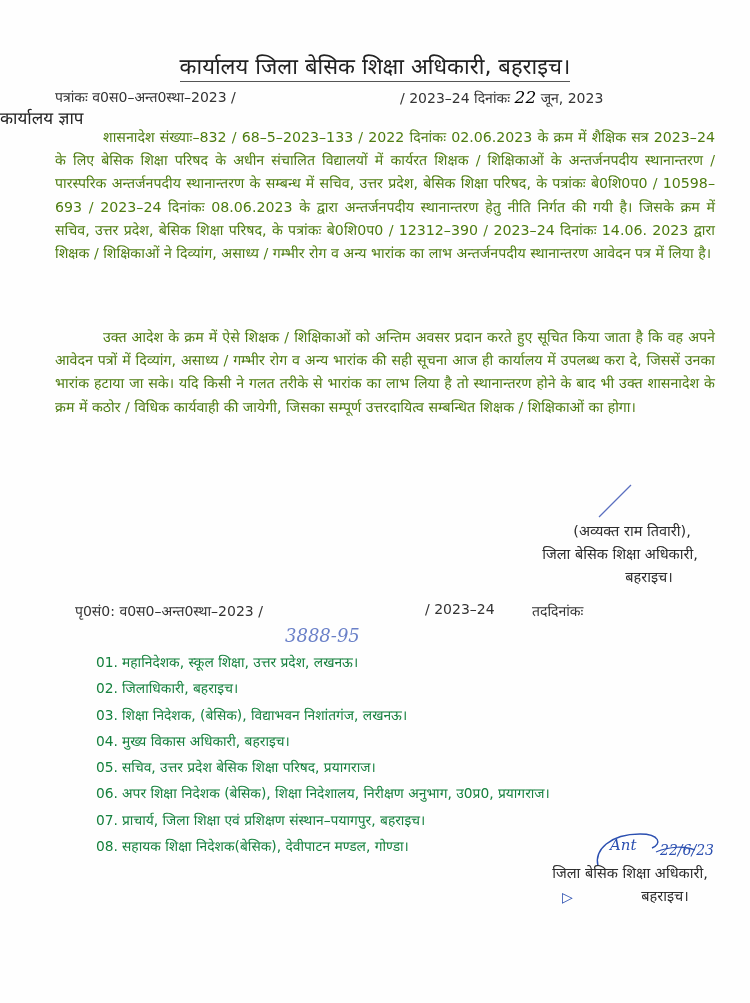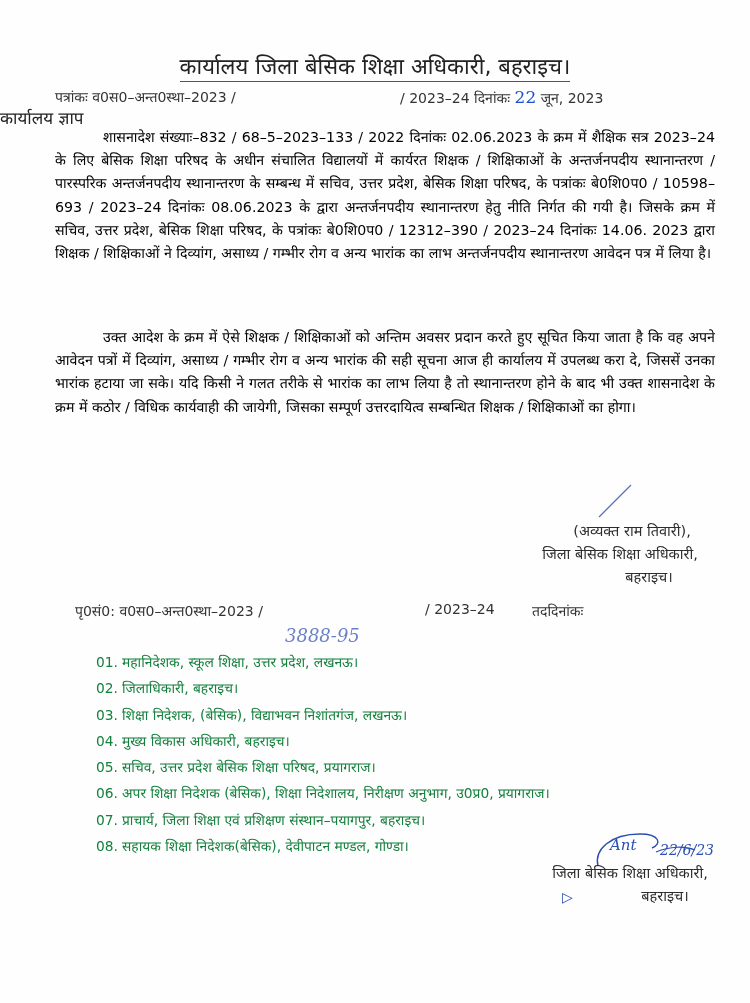--- a/index.html
+++ b/index.html
@@ -32,37 +32,38 @@
   .office-title span {
     border-bottom: 1.5px solid #555;
     padding-bottom: 2px;
   }
 
   .ref-line { top: 87px; font-size: 14px; color: #333; }
   .ref-left { left: 55px; }
   .ref-right { left: 400px; }
   .hand {
     font-family: "DejaVu Serif", serif;
-    color: #1d4ed8;
+    color: #000000;
+    font-style: italic;
     font-size: 17px;
   }
 
   .memo-title {
     left: 0; width: 750px; top: 106px;
     text-align: left; font-size: 17px; color: #222;
   }
 
   .body-para {
     position: absolute;
     left: 55px; width: 660px;
     font-size: 14.2px;
     line-height: 23.2px;
     text-align: justify;
     text-align-last: left;
-    color: #000000;
+    color: #4d7c0f;
   }
   .para1 { top: 126px; text-indent: 48px; }
   .para2 { top: 326px; text-indent: 48px; }
 
   .sig-block {
     position: absolute;
     left: 490px; width: 250px;
     font-size: 14.5px;
     line-height: 23px;
     color: #2c2c2c;

